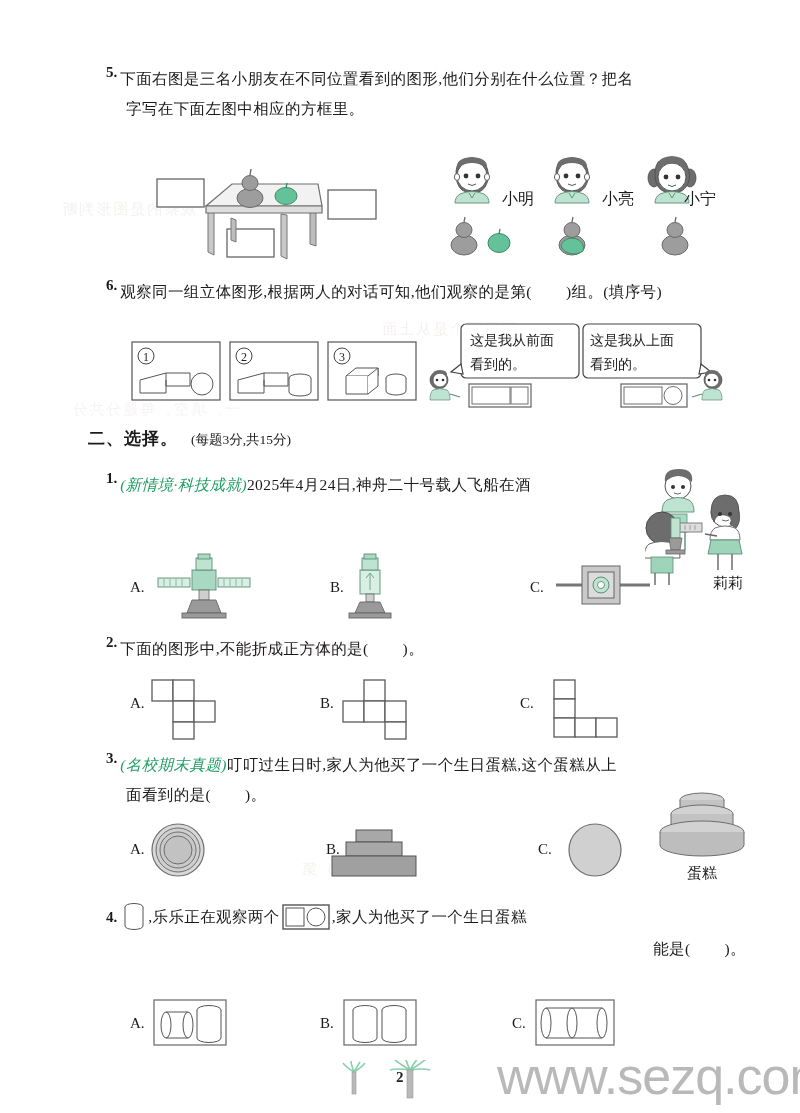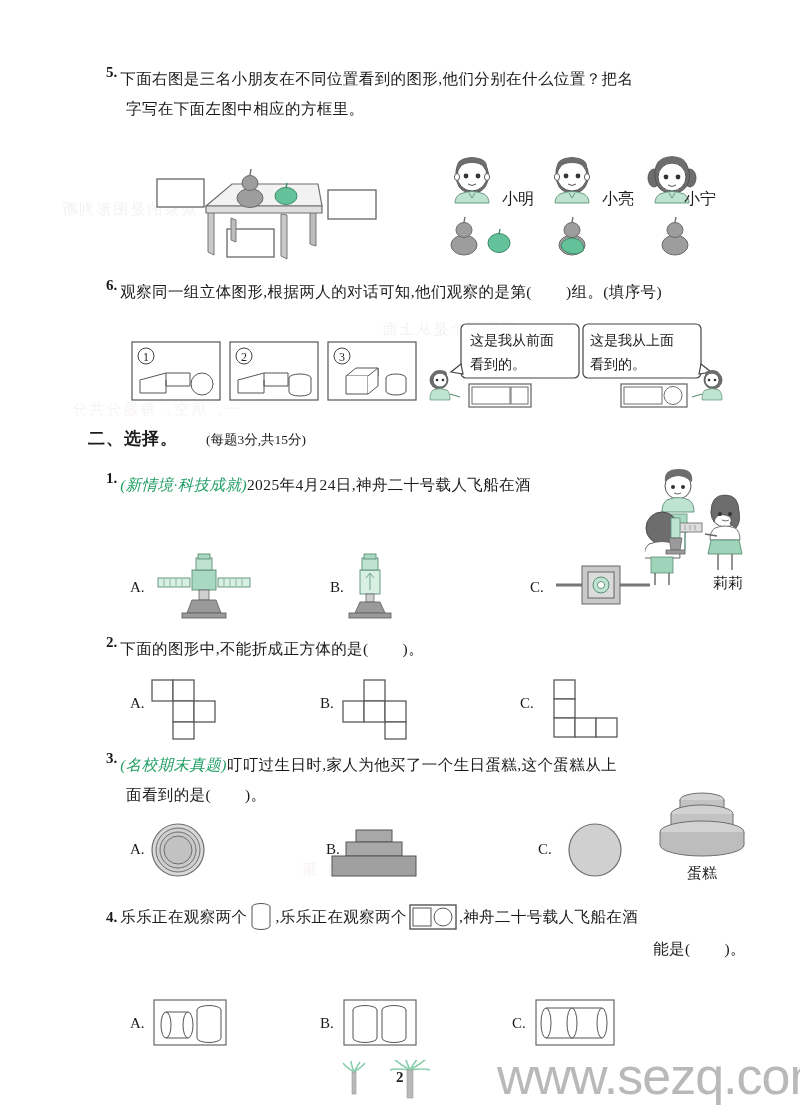--- a/index.html
+++ b/index.html
@@ -21,21 +21,21 @@
     font-family:"Liberation Serif", serif; flex:none;
   }
   .q-text {
     font-size:15.5px; line-height:30px; letter-spacing:0.4px;
   }
   .q-text2 { font-size:15.5px; line-height:30px; letter-spacing:0.4px;margin-top:48px; }
   .green-tag { color:#1e9e63;font-style:italic; }
   .blank { display:inline-block; width:34px; }
 
   
-  .section-head { display:flex; align-items:baseline;gap:15px; }
+  .section-head { display:flex; align-items:baseline; }
   .section-head .sh-main { font-weight:bold; font-size:17px; letter-spacing:1px; }
   .section-head .sh-sub { font-size:13.5px; margin-left:13px; }
 
   
   .abs { position:absolute; }
 
   
   .watermark {
     position:absolute; font-family:"Liberation Sans", sans-serif;
     font-size:52px; color:#b9b9b9; letter-spacing:-1px; font-weight:400;
@@ -454,34 +454,33 @@
       <g>
         <circle cx="465" cy="38" r="26" fill="#d0d0d0" stroke="#6e6e6e" stroke-width="1.2"></circle>
       </g>
     </svg>
   </div>
 
   <div class="abs" style="left:106px; top:900px; width:640px;">
     <div class="q-row" style="align-items:center;">
       <span class="q-num">4.</span>
       <span class="q-text" style="display:flex; align-items:center;">
-        <span>乐乐正在观察两个</span>
 
         <svg width="24" height="34" viewBox="0 0 24 34" style="margin:0 2px;">
           <ellipse cx="12" cy="7" rx="9" ry="3.5" fill="#fff" stroke="#555" stroke-width="1"></ellipse>
           <path d="M3 7 l0 19 a9 3.5 0 0 0 18 0 l0 -19" fill="#fff" stroke="#555" stroke-width="1"></path>
         </svg>
         <span>,乐乐正在观察两个</span>
 
         <svg width="48" height="26" viewBox="0 0 48 26" style="margin:0 2px;">
           <rect x="1" y="1" width="46" height="24" fill="#fff" stroke="#555" stroke-width="1.4"></rect>
           <rect x="4" y="4" width="18" height="18" fill="#fff" stroke="#555" stroke-width="1"></rect>
           <circle cx="34" cy="13" r="9" fill="#fff" stroke="#555" stroke-width="1"></circle>
         </svg>
-        <span>,神舟二十号载人飞船在酒</span>
+        <span>,家人为他买了一个生日蛋糕</span>
       </span>
     </div>
     <div style="padding-left:20px;text-align:right;">
       <span class="q-text2">
         <span>能是(</span><span class="blank"></span><span>)。</span>
       </span>
     </div>
   </div>
 
   <div class="abs" style="left:130px; top:998px;">

